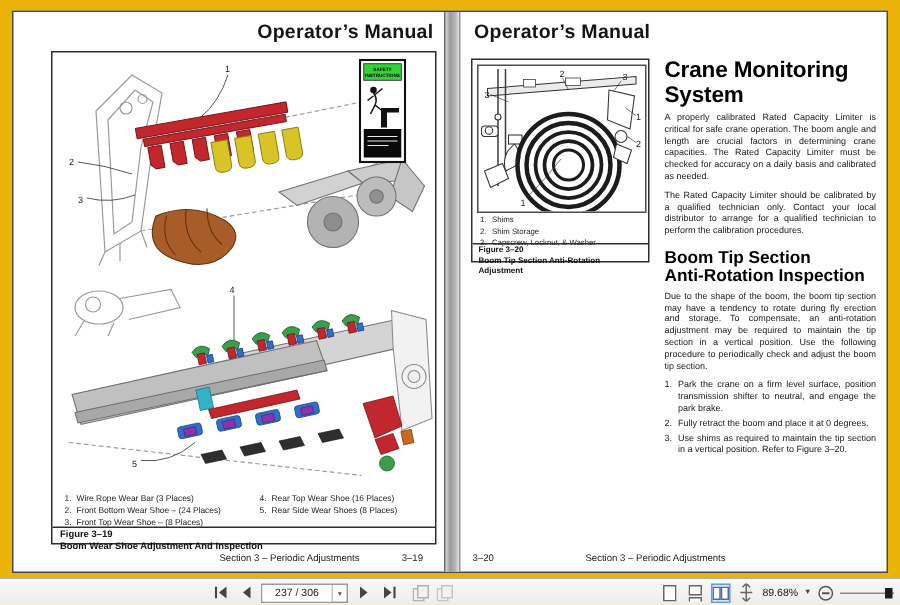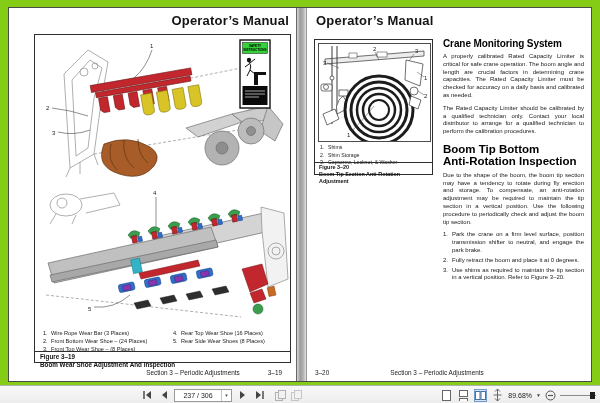--- a/index.html
+++ b/index.html
@@ -1,16 +1,16 @@
 <!DOCTYPE html>
 <html><head>
 <meta charset="utf-8">
 <style>
   html,body{margin:0;padding:0;}
-  #screen{position:relative;width:600px;height:403px;background:#84cc16;
+  #screen{position:relative;width:600px;height:403px;background:#eab308;
     font-family:"Liberation Sans",sans-serif;overflow:hidden;}
   
   .sheet{position:absolute;left:8px;top:7px;width:584px;height:375px;
     background:#ffffff;border:1px solid #4a4a4a;box-sizing:border-box;}
   .gutter{position:absolute;left:287px;top:0;width:11px;height:100%;
     background:linear-gradient(to right,#d8d8d8,#9b9b9b 35%,#b3b3b3 70%,#e0e0e0);
     border-left:1px solid #666;border-right:1px solid #999;box-sizing:border-box;}
   .page{position:absolute;top:0;height:373px;}
   .page-left{left:0;width:287px;}
   .page-right{left:298px;width:284px;}
@@ -32,21 +32,21 @@
   .lp-capline{top:316px;}
   .lp-caption{left:5px;top:318px;font-size:6.3px;line-height:1.3;}
   
   .rp-figbox{left:7px;top:31px;width:119px;height:136px;}
   .rp-fig-svg{left:3px;top:3px;border:1px solid #4c4c4c;}
   .rp-legend{left:5px;top:104px;font-size:5.2px;line-height:1.45;width:108px;}
   .rp-capline{top:122px;}
   .rp-caption{left:4px;top:124px;font-size:5.4px;line-height:1.3;width:112px;}
   
   .rp-col{position:absolute;left:136px;top:30px;width:141px;color:#1a1a1a;}
-  .rp-col h1{font-size:10px;margin:0 0 4px 0;letter-spacing:-.1px;color:#000;}
+  .rp-col h1{font-size:15px;margin:0 0 4px 0;letter-spacing:-.1px;color:#000;}
   .rp-col .h2{font-size:11.5px;font-weight:bold;line-height:1.08;color:#000;}
   .rp-col .h2-block{margin:7px 0 4px 0;}
   .rp-col p{font-size:6px;line-height:1.3;text-align:justify;margin:0 0 5px 0;}
   .steps{margin-top:1px;}
   .step{display:flex;font-size:6px;line-height:1.3;margin-bottom:2px;}
   .step .n{width:9px;flex:none;}
   .step .t{flex:1;text-align:justify;}
   
   .footer-text{position:absolute;top:361px;font-size:6.4px;color:#222;}
   .lp-footer-section{left:92px;width:184px;text-align:center;}
@@ -358,21 +358,21 @@
           <div>Figure 3–20</div>
           <div>Boom Tip Section Anti-Rotation Adjustment</div>
         </div>
       </div>
 
       <div class="rp-col">
         <h1>Crane Monitoring System</h1>
         <p>A properly calibrated Rated Capacity Limiter is critical for safe crane operation.  The boom angle and length are crucial factors in determining crane capacities.  The Rated Capacity Limiter must be checked for accuracy on a daily basis and calibrated as needed.</p>
         <p>The Rated Capacity Limiter should be calibrated by a qualified technician only.  Contact your local distributor to arrange for a qualified technician to perform the calibration procedures.</p>
         <div class="h2-block">
-          <div class="h2">Boom Tip Bottom</div>
+          <div class="h2">Boom Tip Section</div>
           <div class="h2">Anti-Rotation Inspection</div>
         </div>
         <p>Due to the shape of the boom, the boom tip section may have a tendency to rotate during fly erection and storage.  To compensate, an anti-rotation adjustment may be required to maintain the tip section in a vertical position.  Use the following procedure to periodically check and adjust the boom tip section.</p>
         <div class="steps">
           <div class="step">
               <span class="n">1.</span>
               <span class="t">Park the crane on a firm level surface, position transmission shifter to neutral, and engage the park brake.</span>
             </div>
           <div class="step">
               <span class="n">2.</span>

